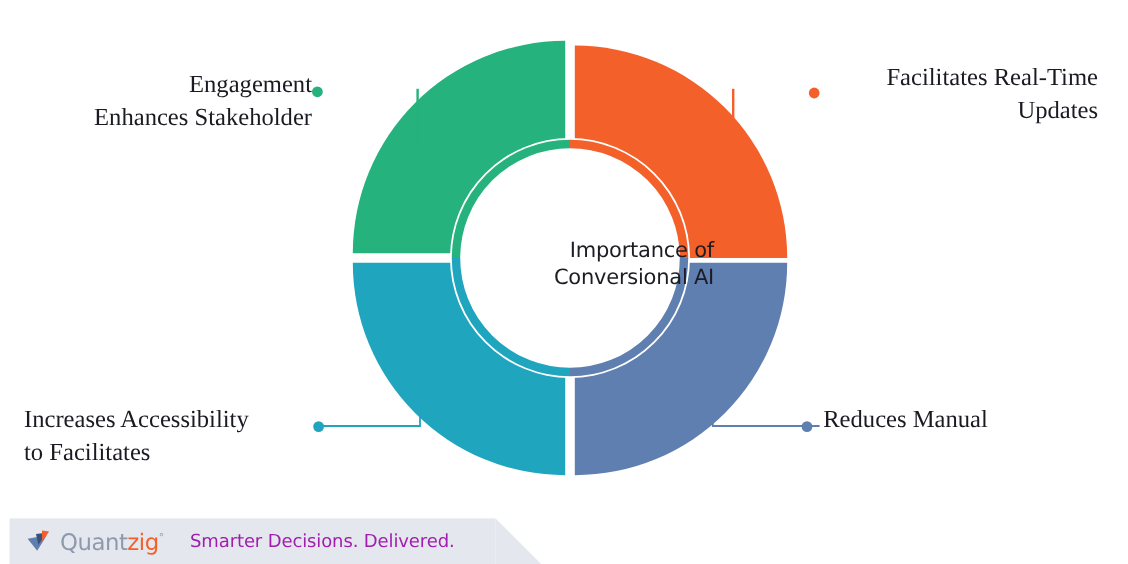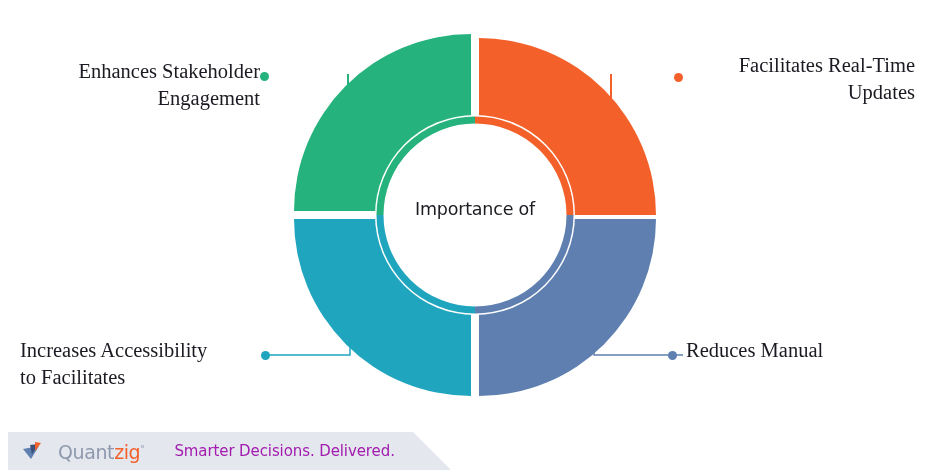--- a/index.html
+++ b/index.html
@@ -35,21 +35,21 @@
     height: 370px;
     overflow: visible;
   }
 
   
   .center-title {
     position: absolute;
     left: 355px;
     top: 198px;
     width: 240px;
-    text-align: center;
+    text-align: right;
     font-family: "DejaVu Sans", sans-serif;
     font-size: 17.5px;
     line-height: 23px;
     letter-spacing: -0.2px;
     color: #1c1c22;
     pointer-events: none;
   }
   .center-title span { display: block; }
 
   
@@ -111,21 +111,21 @@
     border-width: 38px 0 0 38px;
     border-color: transparent transparent transparent #e4e7ed;
   }
   .footer-inner {
     position: absolute;
     left: 8px;
     top: 432px;
     height: 38px;
     display: flex;
     align-items: center;
-    gap: 8px;
+    gap: 0;
     padding-left: 14px;
   }
   .logo-mark {
     width: 26px;
     height: 20px;
     margin-right: 2px;
     flex: none;
   }
   .logo-text {
     font-family: "DejaVu Sans", sans-serif;
@@ -182,40 +182,41 @@
         <path d="M 185 280 A 95 95 0 0 1 90 185" stroke="#1fa5be"></path>
         <path d="M 90 185 A 95 95 0 0 1 185 90" stroke="#25b27c"></path>
       </g>
 
       <circle cx="185" cy="185" r="88" fill="#ffffff"></circle>
     </svg>
   </div>
 
   <div class="center-title">
     <span>Importance of</span>
+    <span>Conversional AI</span>
   </div>
 
   <div class="tick tick-green"></div>
   <div class="tick tick-orange"></div>
 
   <svg class="leader leader-bl" viewBox="0 0 95 60">
     <path d="M 0 55 L 85 55 L 85 0" fill="none" stroke="#1fa5be" stroke-width="1.5"></path>
   </svg>
   <svg class="leader leader-br" viewBox="0 0 95 60">
     <path d="M 95 55 L 6 55 L 6 0" fill="none" stroke="#5e7faf" stroke-width="1.5"></path>
   </svg>
 
   <div class="dot dot-green"></div>
   <div class="dot dot-orange"></div>
   <div class="dot dot-teal"></div>
   <div class="dot dot-slate"></div>
 
   <div class="label label-tl">
+    <span>Engagement</span>
     <span>Enhances Stakeholder</span>
-    <span>Engagement</span>
   </div>
 
   <div class="label label-tr">
     <span>Facilitates Real-Time</span>
     <span>Updates</span>
   </div>
 
   <div class="label label-bl">
     <span>Increases Accessibility</span>
     <span>to Facilitates</span>

